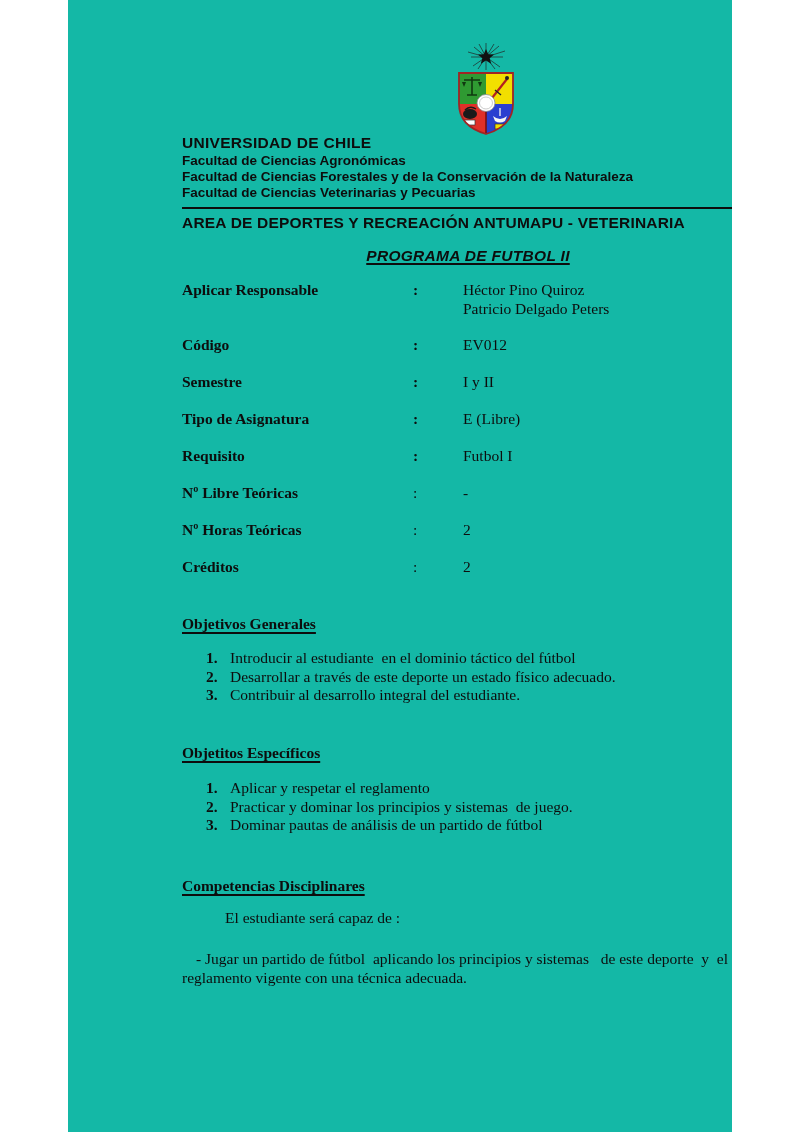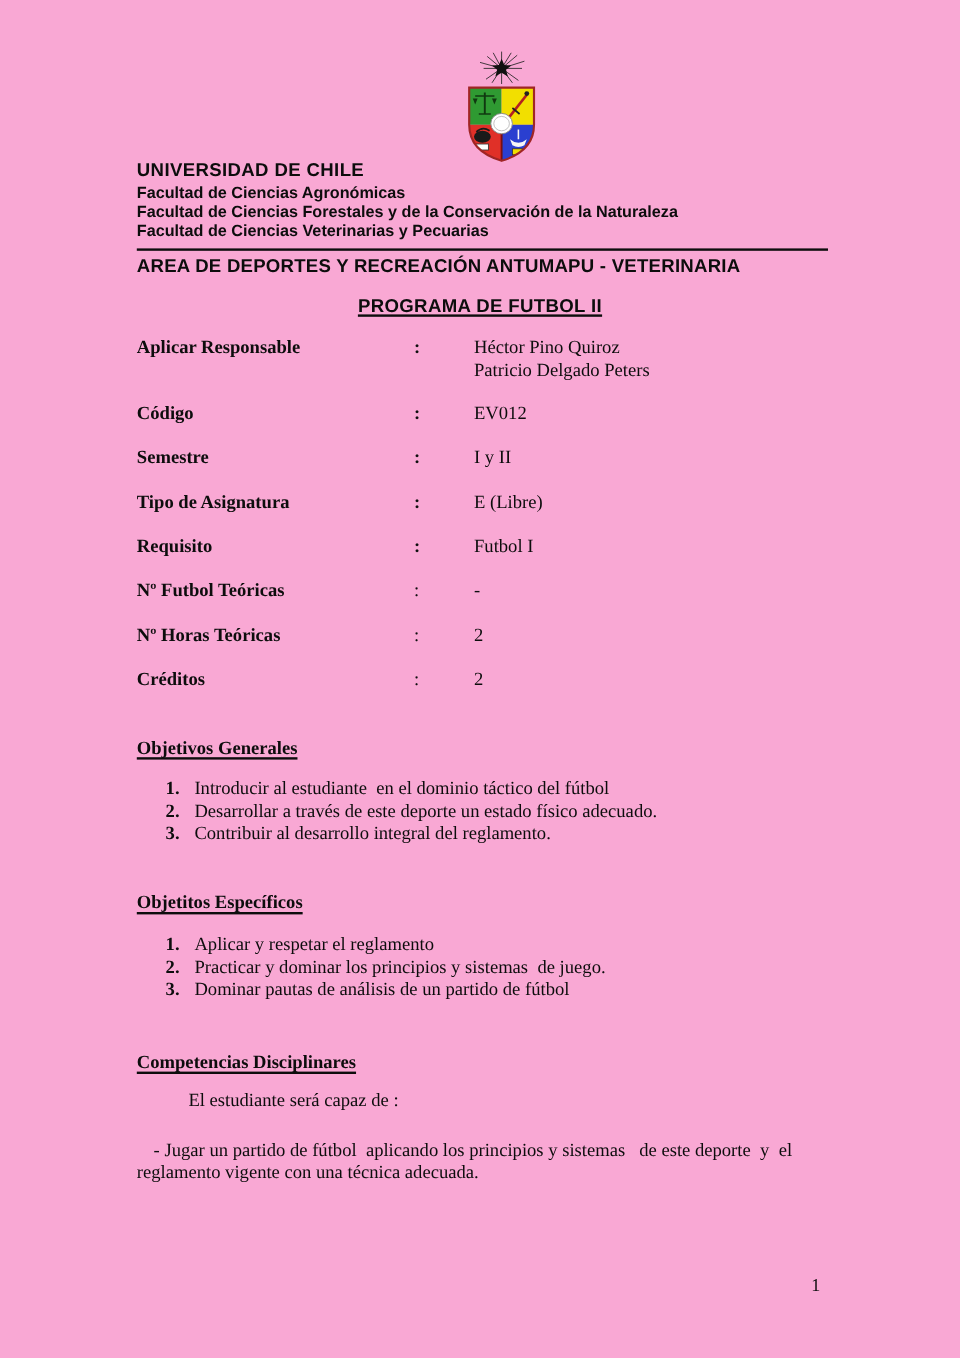--- a/index.html
+++ b/index.html
@@ -1,21 +1,21 @@
 <!DOCTYPE html>
 <html><head>
 <meta charset="utf-8">
 <style>
   * { margin: 0; padding: 0; box-sizing: border-box; }
   html, body { background: #ffffff; }
   .page {
     position: relative;
-    width: 800px;
+    width: 664px;
     height: 1132px;
-    background: #f9a8d4;
+    background: #14b8a6;
     color: #0d0d0d;
     font-family: "Liberation Serif", serif;
     overflow: hidden;
     margin: 0 auto;
   }
 
   
   .crest { position: absolute; top: 42px; left: 383px; width: 70px; height: 94px; }
 
   
@@ -27,21 +27,21 @@
   .hdr-fac  { font-size: 13.5px; line-height: 16px; }
   .hdr-rule-holder { border-bottom: 2px solid #0d0d0d; padding-bottom: 6px; }
   .hdr-area { font-size: 15.5px; letter-spacing: 0.2px; padding-top: 4px; line-height: 20px; }
 
   
   .doc-title {
     position: absolute; top: 247px; left: 0; width: 800px; text-align: center;
     font-family: "Liberation Sans", sans-serif; font-weight: bold; font-size: 15.5px;
     letter-spacing: 0.3px;
   }
-  .doc-title span { text-decoration: underline; text-decoration-thickness: 1.5px; text-underline-offset: 2px; }
+  .doc-title span { text-decoration: underline; text-decoration-thickness: 1.5px; text-underline-offset: 2px; font-style: italic; }
 
   
   .fields { position: absolute; top: 281px; left: 114px; width: 576px; font-size: 15.5px; }
   .frow { position: absolute; left: 0; width: 576px; line-height: 18.5px; white-space: nowrap; }
   .flabel { display: inline-block; width: 231px; font-weight: bold; vertical-align: top; }
   .fcolon { display: inline-block; width: 50px; vertical-align: top; }
   .fcolon.b { font-weight: bold; }
   .fvalue { display: inline-block; vertical-align: top; }
 
   
@@ -145,35 +145,35 @@
     <div class="frow" style="top:92px">
       <span class="flabel">Semestre</span><span class="fcolon b">:</span><span class="fvalue">I y II</span>
     </div>
     <div class="frow" style="top:129px">
       <span class="flabel">Tipo de Asignatura</span><span class="fcolon b">:</span><span class="fvalue">E (Libre)</span>
     </div>
     <div class="frow" style="top:166px">
       <span class="flabel">Requisito</span><span class="fcolon b">:</span><span class="fvalue">Futbol I</span>
     </div>
     <div class="frow" style="top:203px">
-      <span class="flabel">Nº Futbol Teóricas</span><span class="fcolon">:</span><span class="fvalue">-</span>
+      <span class="flabel">Nº Libre Teóricas</span><span class="fcolon">:</span><span class="fvalue">-</span>
     </div>
     <div class="frow" style="top:240px">
       <span class="flabel">Nº Horas Teóricas</span><span class="fcolon">:</span><span class="fvalue">2</span>
     </div>
     <div class="frow" style="top:277px">
       <span class="flabel">Créditos</span><span class="fcolon">:</span><span class="fvalue">2</span>
     </div>
   </div>
 
   <div class="sec-heading" style="top:615px">Objetivos Generales</div>
   <div class="olist" style="top:649px">
     <div><span class="num">1.</span><span class="itext">Introducir al estudiante  en el dominio táctico del fútbol</span></div>
     <div><span class="num">2.</span><span class="itext">Desarrollar a través de este deporte un estado físico adecuado.</span></div>
-    <div><span class="num">3.</span><span class="itext">Contribuir al desarrollo integral del reglamento.</span></div>
+    <div><span class="num">3.</span><span class="itext">Contribuir al desarrollo integral del estudiante.</span></div>
   </div>
 
   <div class="sec-heading" style="top:744px">Objetitos Específicos</div>
   <div class="olist" style="top:779px">
     <div><span class="num">1.</span><span class="itext">Aplicar y respetar el reglamento</span></div>
     <div><span class="num">2.</span><span class="itext">Practicar y dominar los principios y sistemas  de juego.</span></div>
     <div><span class="num">3.</span><span class="itext">Dominar pautas de análisis de un partido de fútbol</span></div>
   </div>
 
   <div class="sec-heading" style="top:877px">Competencias Disciplinares</div>

